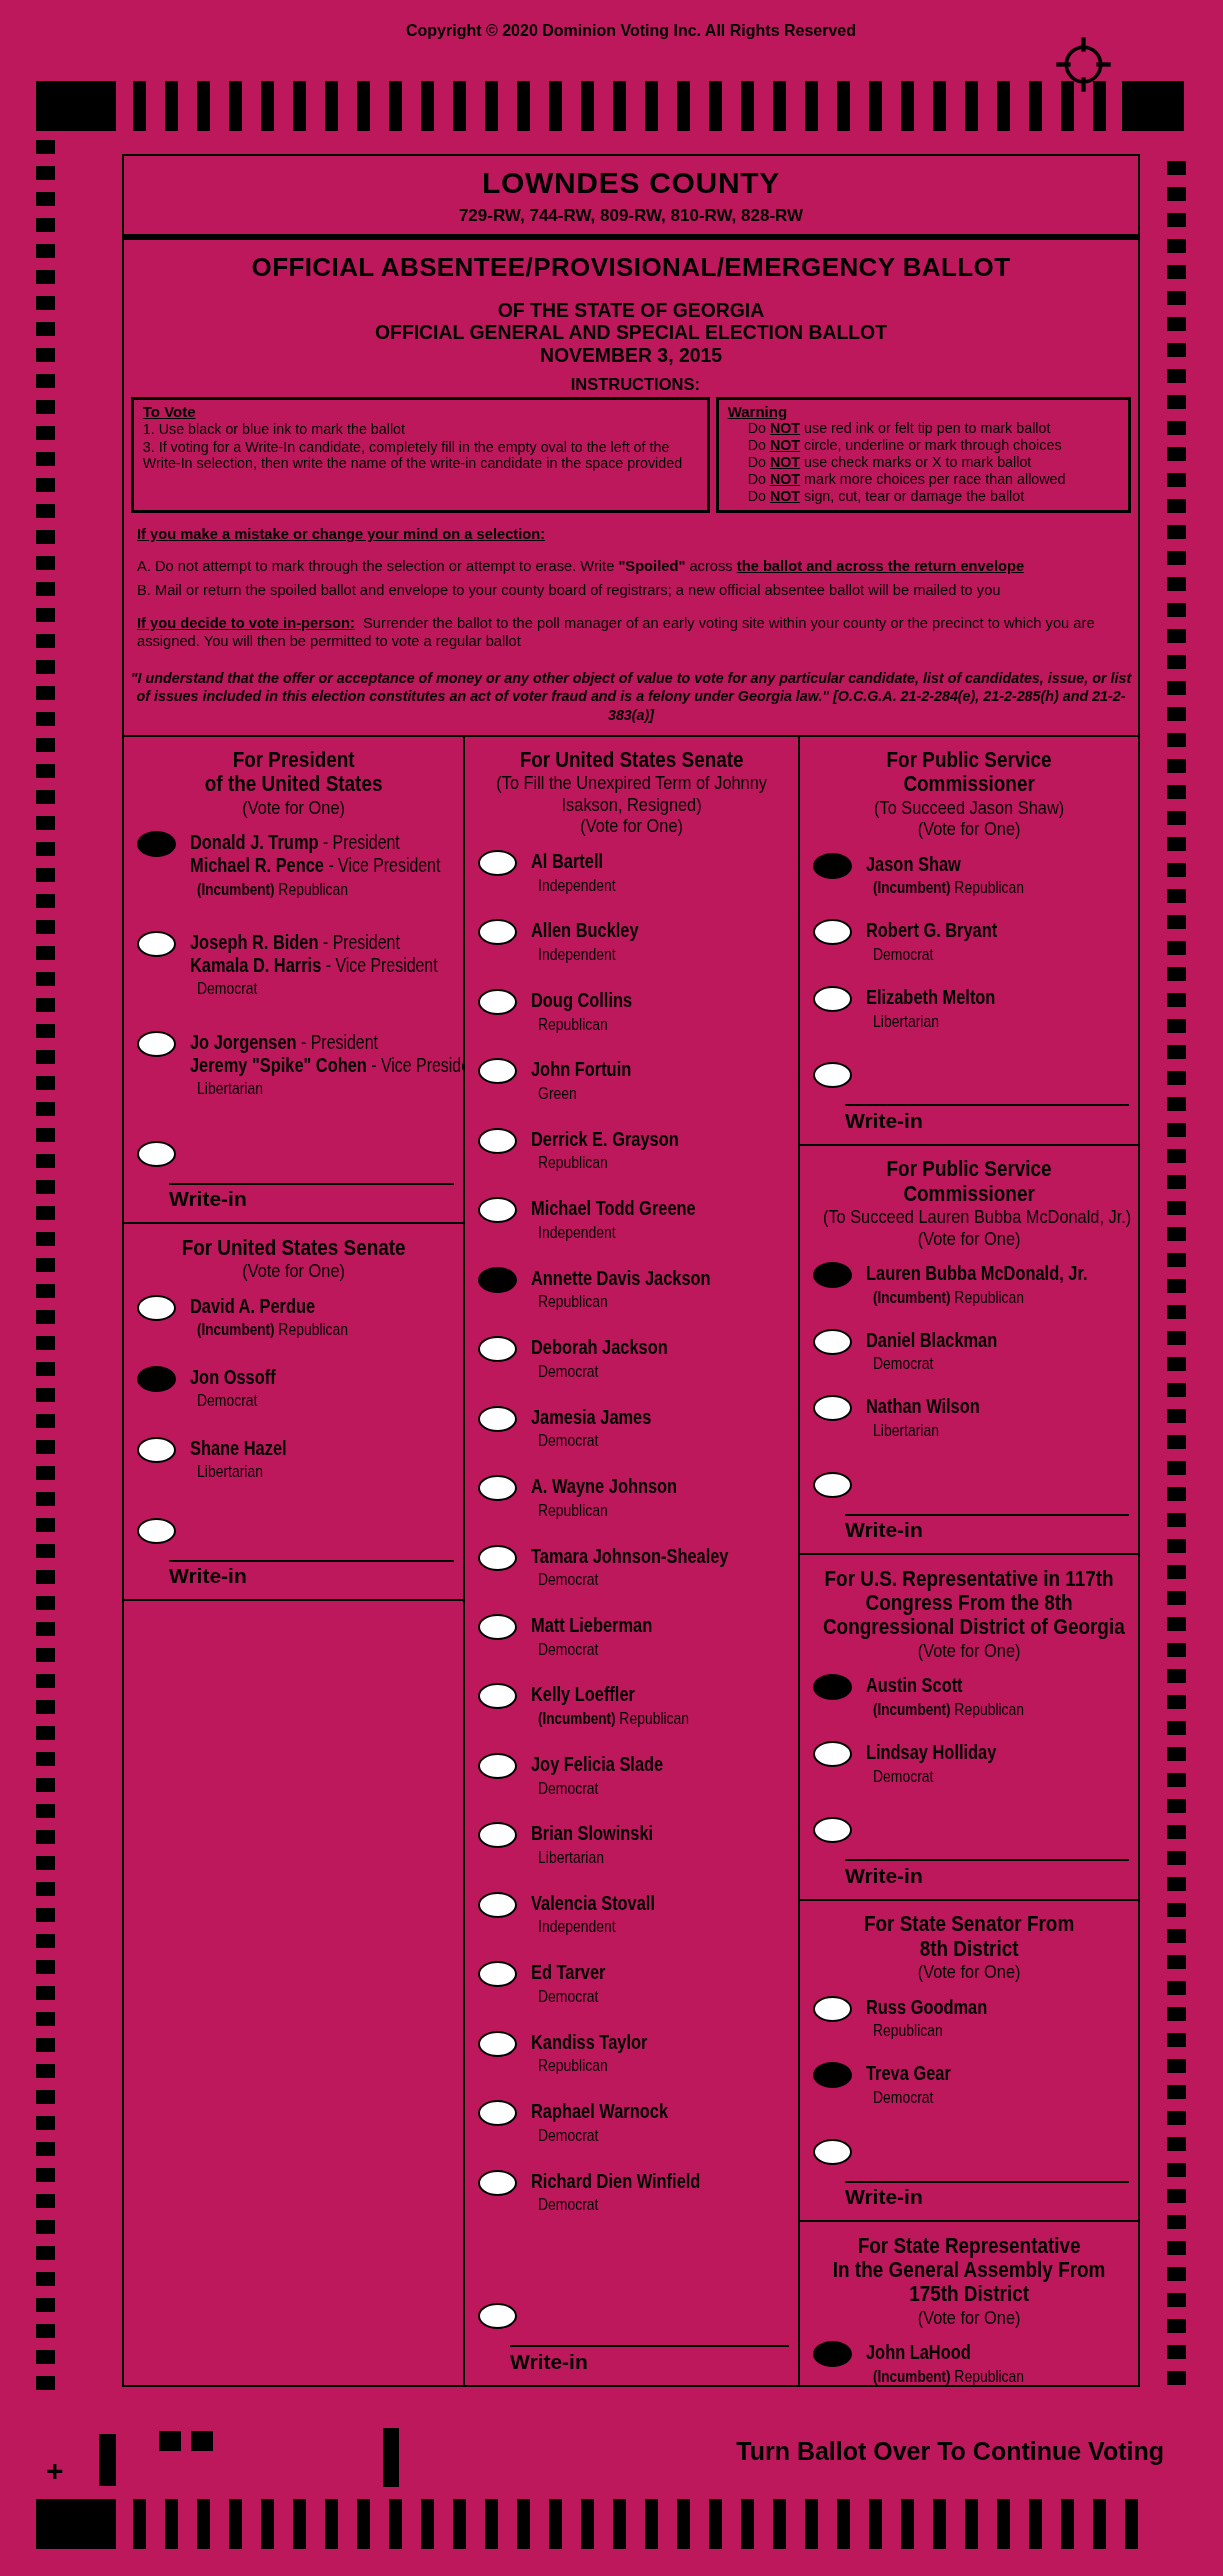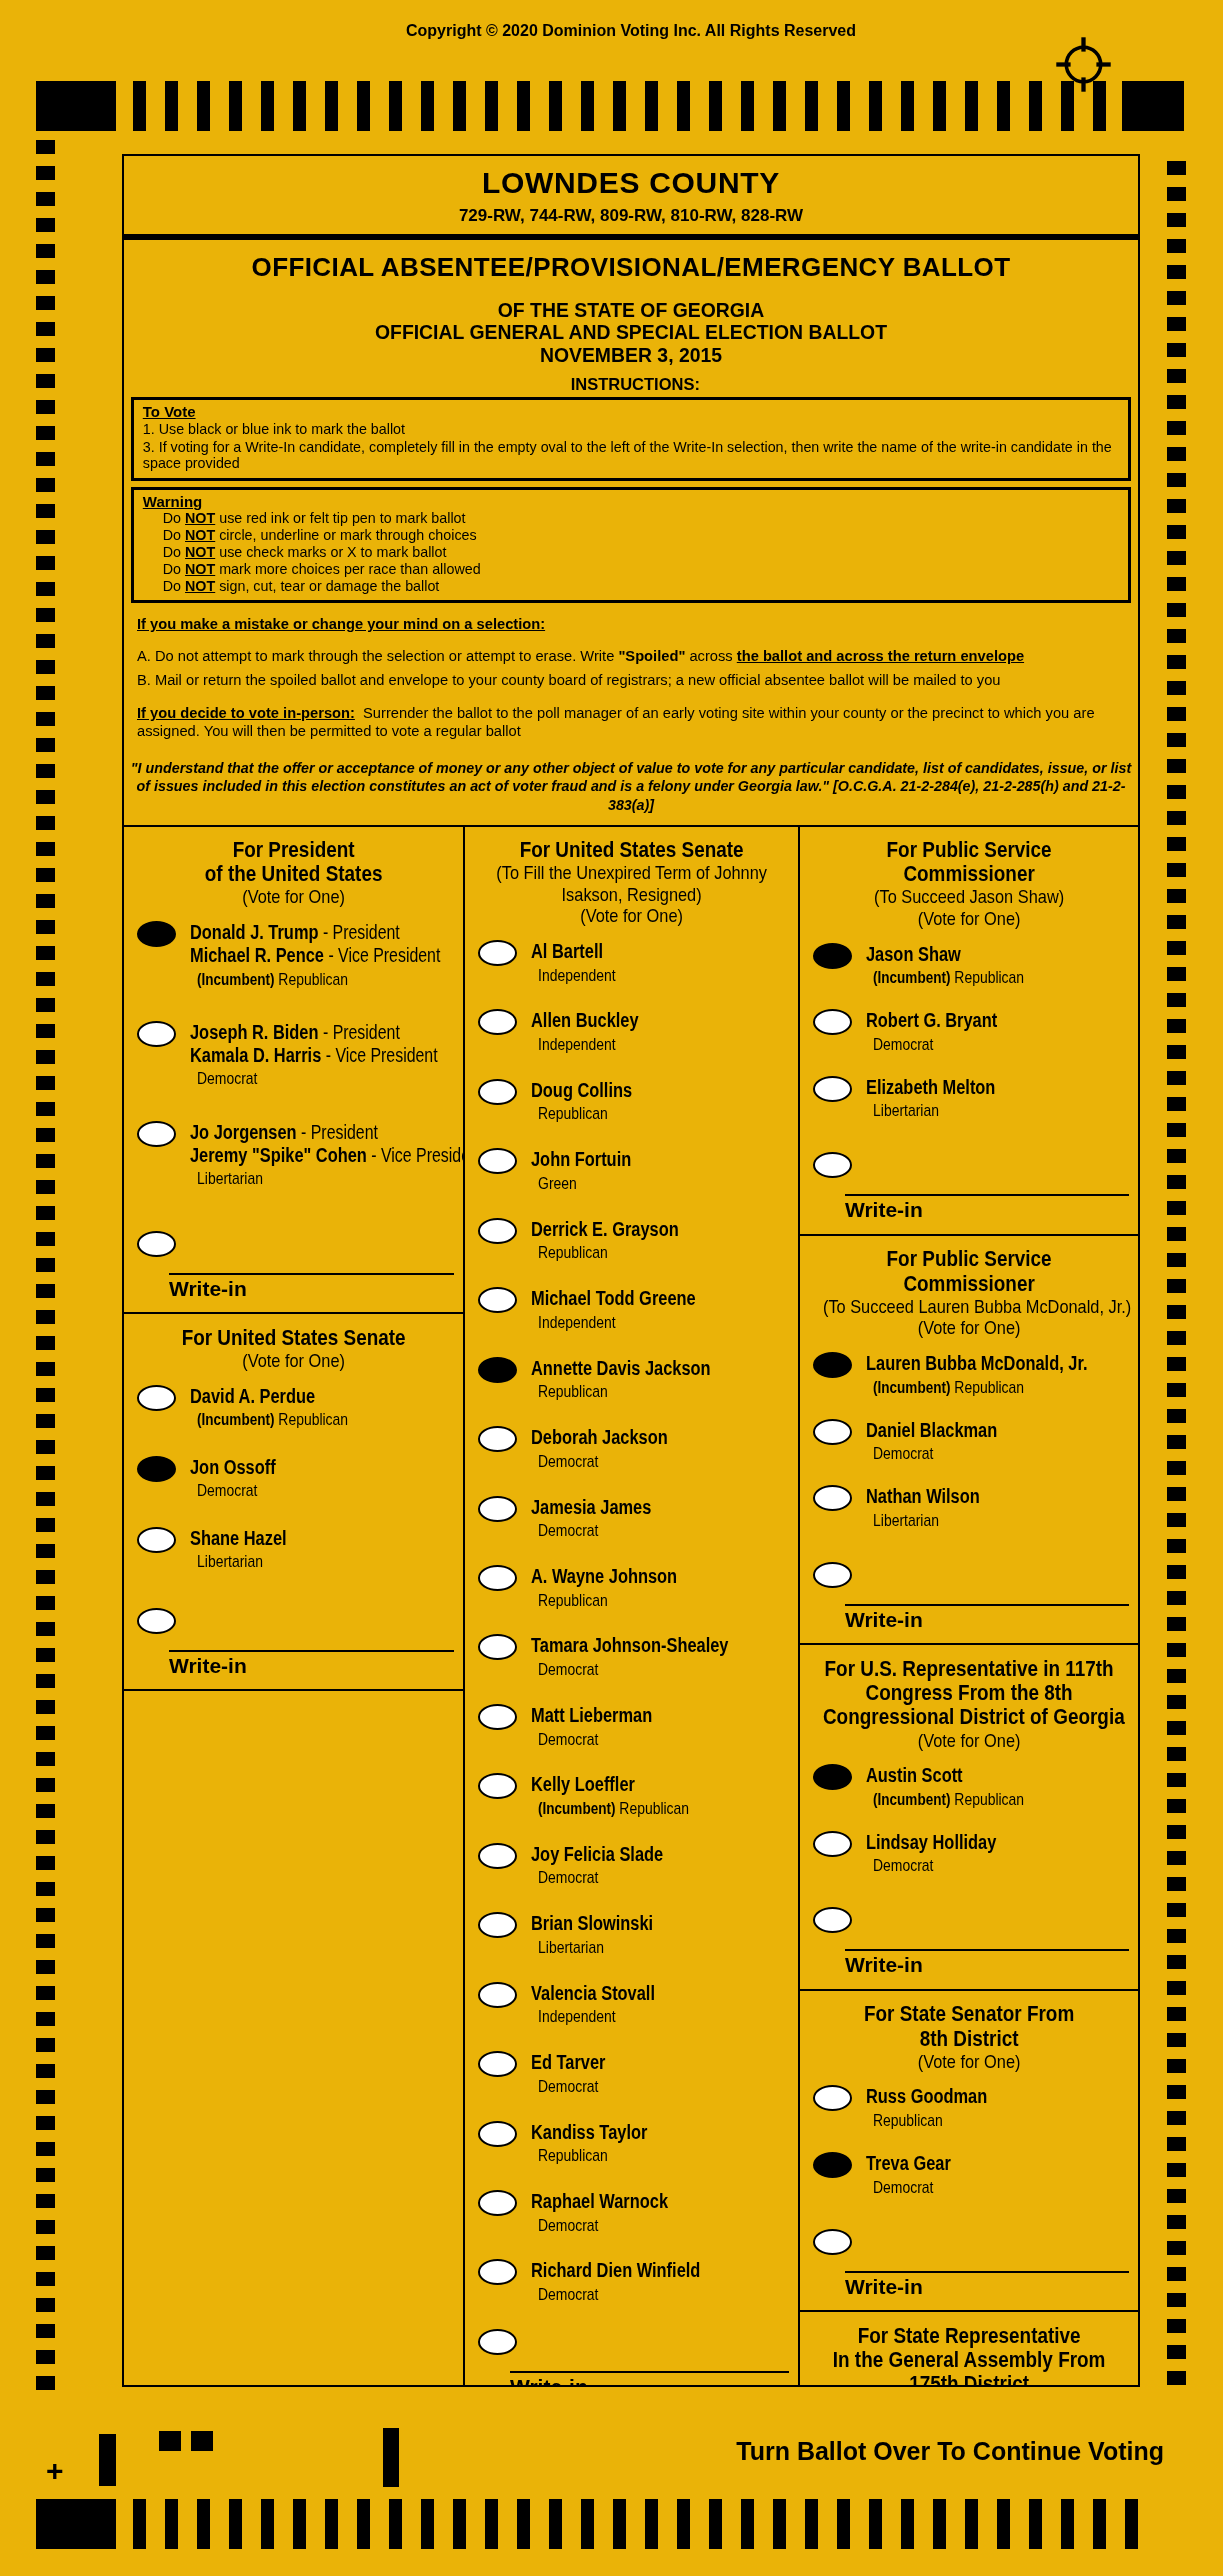--- a/index.html
+++ b/index.html
@@ -1,16 +1,16 @@
 <!DOCTYPE html>
 <html style="font-size:11.5px"><head>
 <meta charset="utf-8">
 <style>
   html,body{margin:0;padding:0;background:#888;}
-  .page{position:relative;width:1223px;height:2576px;background:#eab308;color:#000;
+  .page{position:relative;width:1223px;height:2576px;background:#be185d;color:#000;
         font-family:"Liberation Sans",sans-serif;overflow:hidden;}
   .block{position:absolute;background:#000;}
   
   .hmarks{position:absolute;height:50px;background-image:repeating-linear-gradient(90deg,#000 0 13px,transparent 13px 32px);}
   .hm-top{left:133px;top:81px;width:983px;}
   .hm-bottom{left:133px;top:2499px;width:1007px;}
   .b-tl{left:36px;top:81px;width:80px;height:50px;}
   .b-tr{left:1122px;top:81px;width:62px;height:50px;}
   .b-bl{left:36px;top:2499px;width:80px;height:50px;}
   .vmarks{position:absolute;width:19.4px;background-image:repeating-linear-gradient(180deg,#000 0 14.3px,transparent 14.3px 26px);}
@@ -21,21 +21,21 @@
              font-size:16px;font-weight:700;}
   
   .ballot{position:absolute;left:122px;top:154px;width:1018px;height:2233px;border:2.9px solid #000;
           box-sizing:border-box;display:flex;flex-direction:column;}
   .county{text-align:center;border-bottom:6.5px solid #000;padding:10px 0 8.6px;}
   .county-name{font-size:30px;font-weight:700;letter-spacing:0.7px;}
   .precincts{font-size:17px;font-weight:700;margin-top:5.7px;}
   .btype{text-align:center;font-size:26px;font-weight:700;margin-top:11.5px;letter-spacing:0.4px;}
   .elect{text-align:center;font-size:19.4px;font-weight:700;line-height:1.16;margin-top:16px;}
   .instr-label{font-size:16.5px;font-weight:700;margin:8.6px 0 2.9px 8.6px;text-align:center;}
-  .instr-row{display:flex;gap:5.7px;margin:0 7.2px;flex-direction:column;}
+  .instr-row{display:flex;gap:5.7px;margin:0 7.2px;}
   .ivbox{border:3.6px solid #000;padding:2.9px 8.6px 5.7px;font-size:14.3px;line-height:1.18;box-sizing:border-box;}
   .tovote{flex:1.42;}
   .warnbox{flex:1;}
   .iv-title{font-weight:700;text-decoration:underline;font-size:15px;}
   .tv-item{margin-top:0.7px;}
   .warn-item{padding-left:20px;}
   .mistake{margin:11.5px 13px 0;font-size:14.7px;line-height:1.24;}
   .mistake p{margin:0 0 5.7px;}
   .mistake p.sp{margin-top:14.3px;}
   .bu{font-weight:700;text-decoration:underline;}

